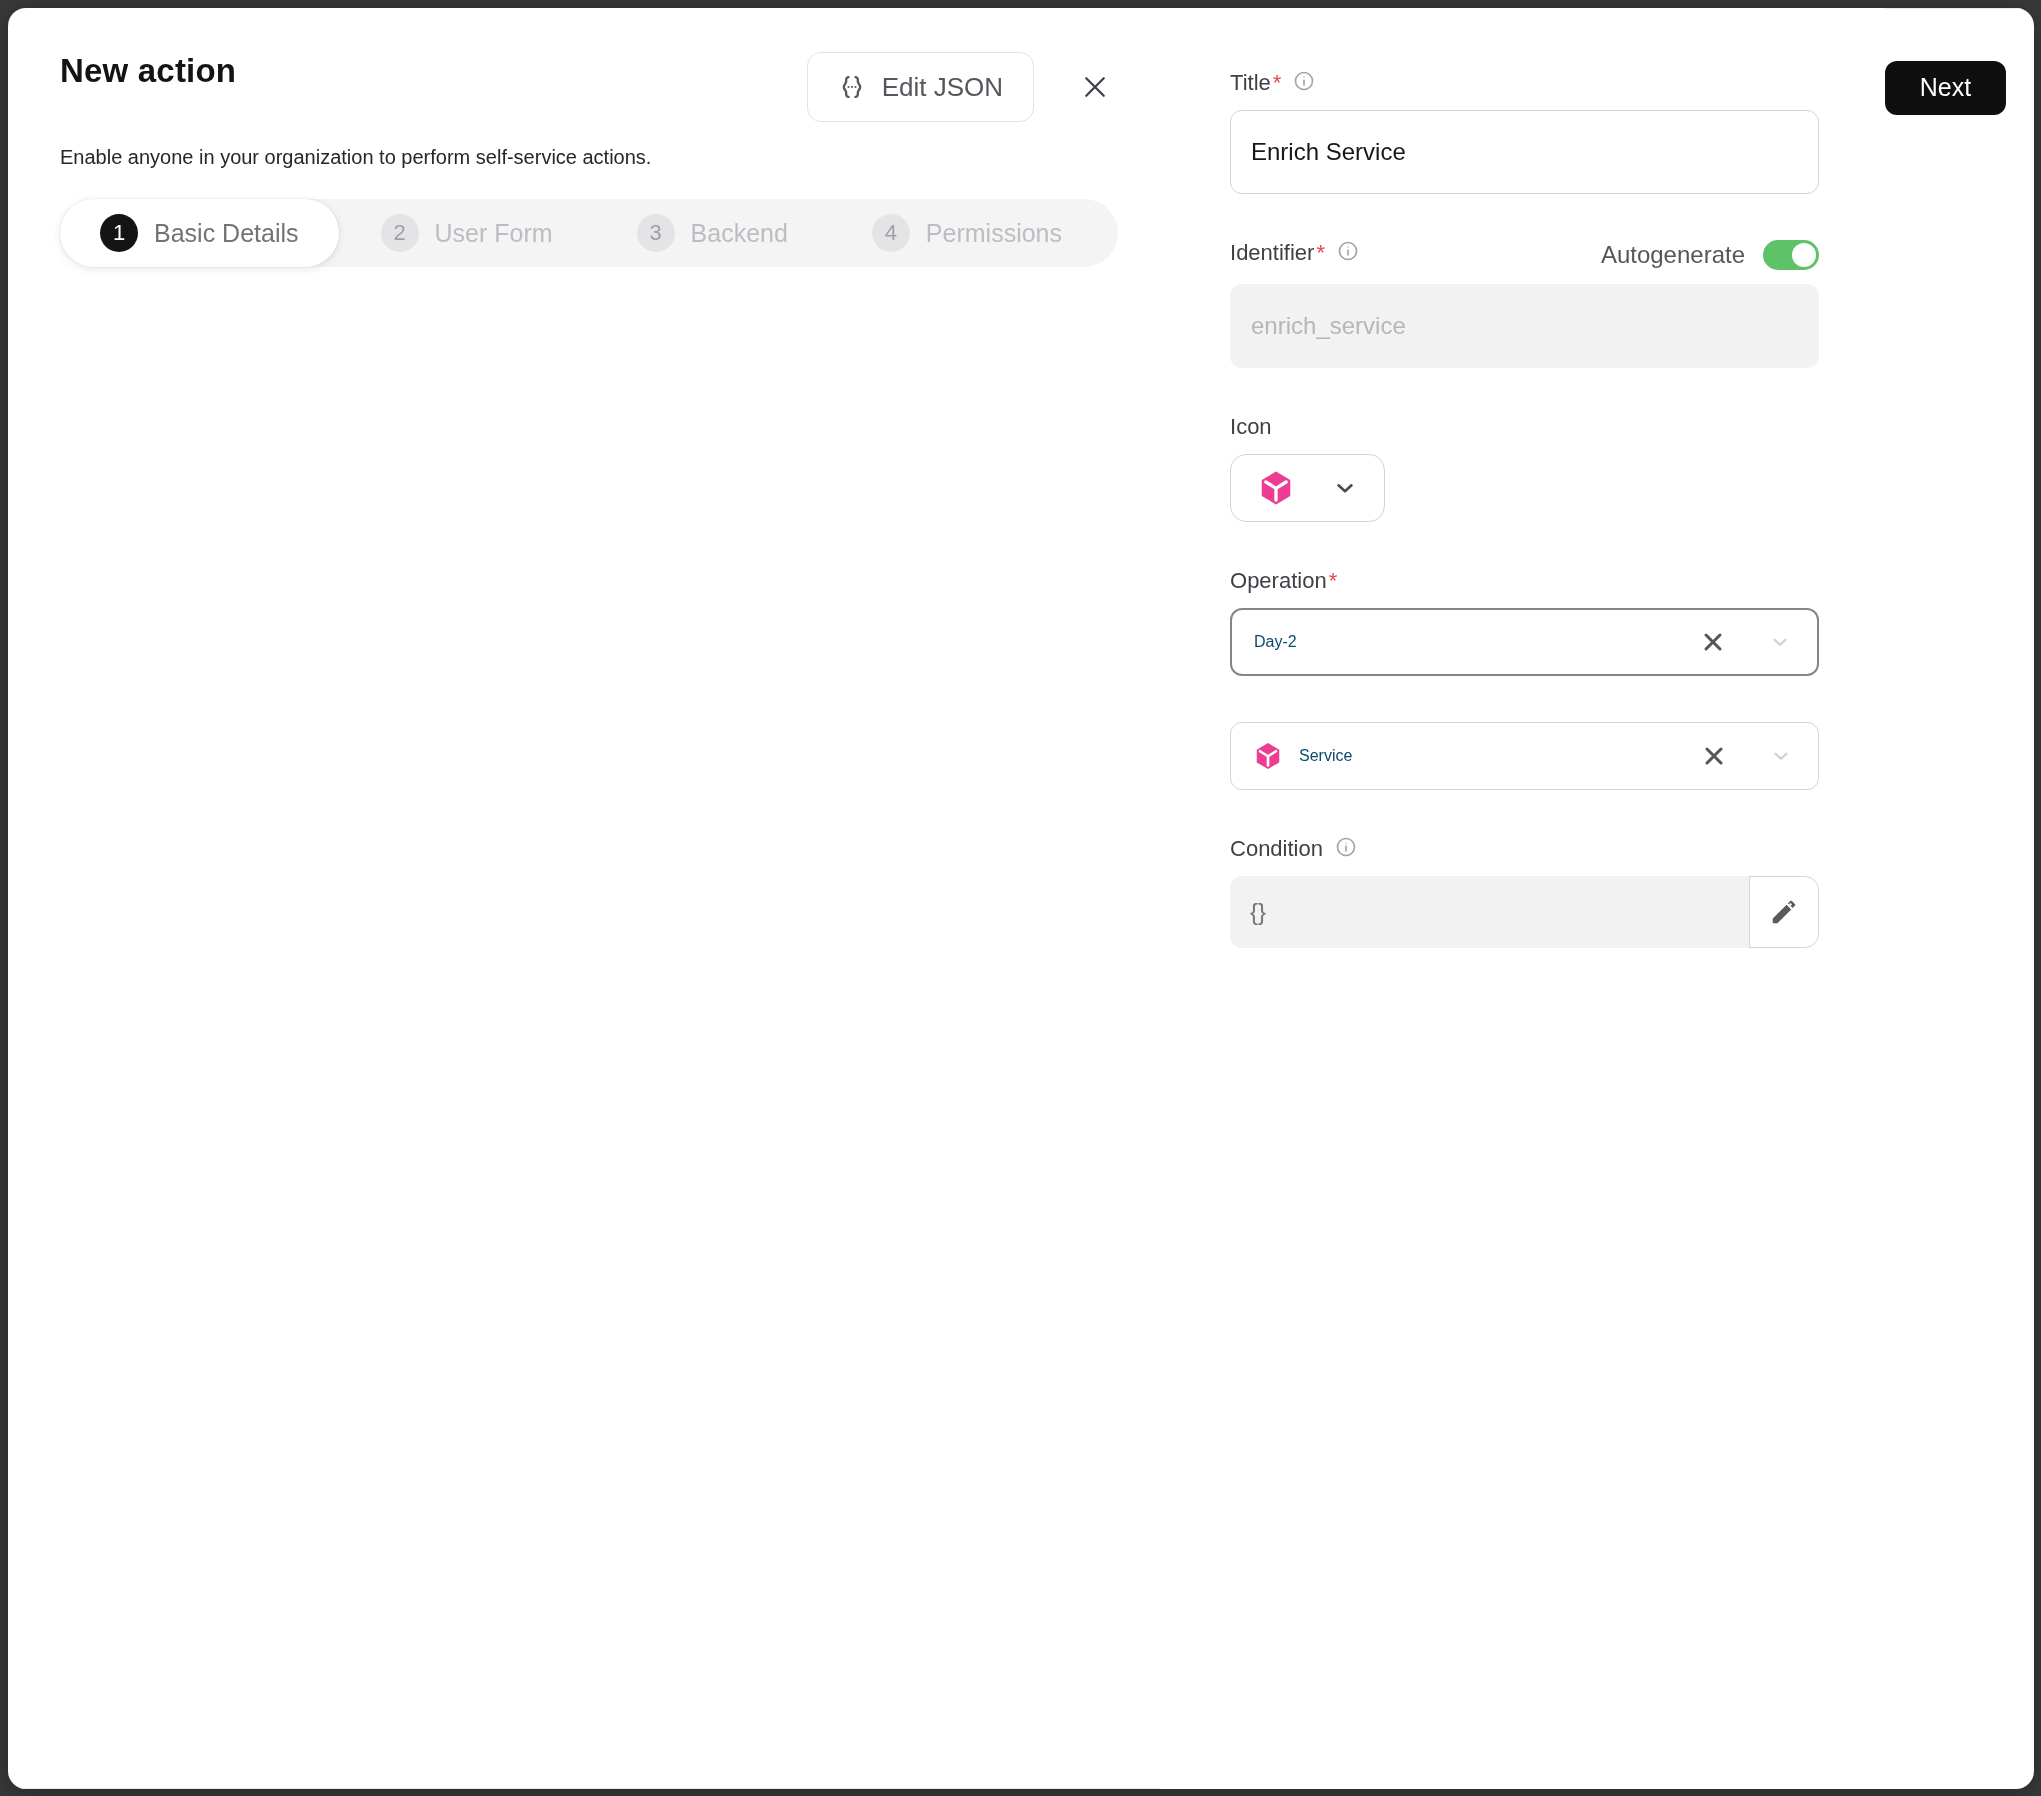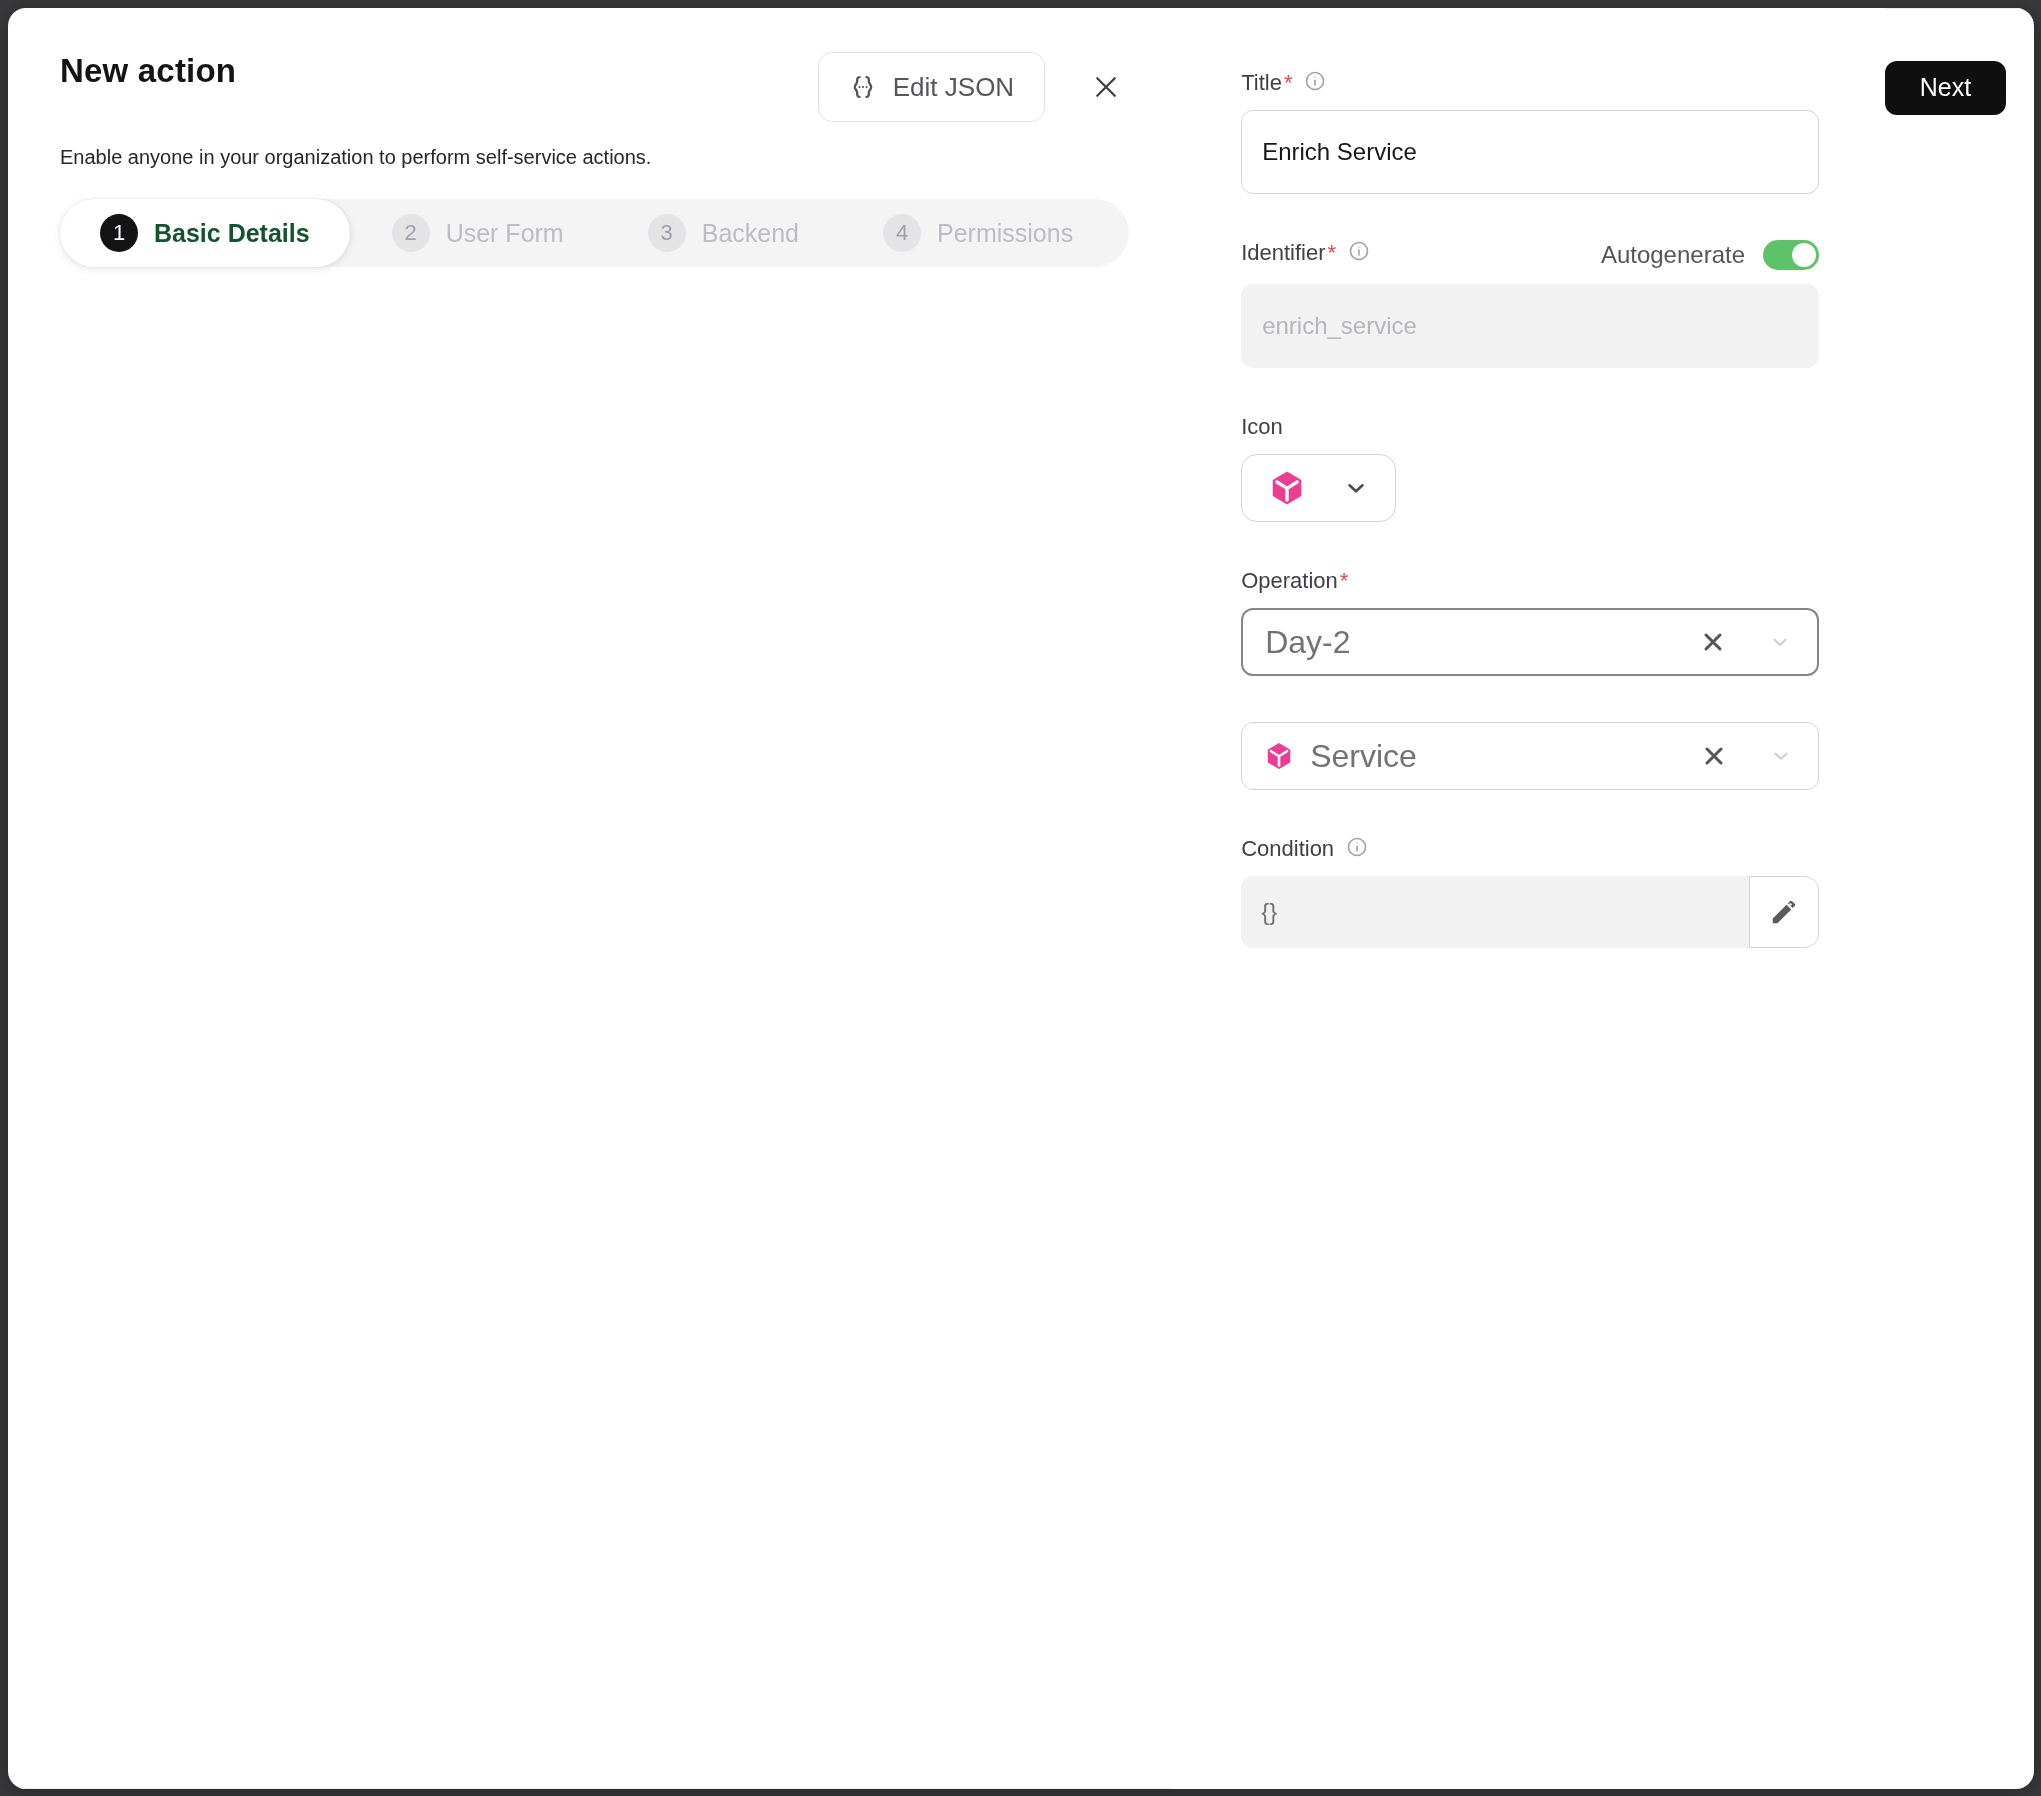--- a/index.html
+++ b/index.html
@@ -42,21 +42,21 @@
     background:#e4e4e7; color:#9f9fa8;
     display:flex; align-items:center; justify-content:center;
     font-size:22px; flex:0 0 auto;
   }
   .step-label { font-size:25px; color:#bcbcc2; white-space:nowrap; }
   .step.active {
     background:#ffffff; border-radius:36px; height:68px; padding:0 40px;
     box-shadow:0 2px 8px rgba(0,0,0,.10), 0 0 0 1px rgba(0,0,0,.03);
   }
   .step.active .step-badge { background:#141417; color:#ffffff; }
-  .step.active .step-label { color:#14532d; font-weight:700; }
+  .step.active .step-label { color:#737373; font-weight:400; }
   
   .body { flex:1; padding:62px 66px 0 70px; overflow:hidden; }
   .field-group { margin-bottom:46px; }
   .label-row { display:flex; align-items:flex-start; margin-bottom:14px; }
   .field-label { font-size:22px; color:#3f3f46; }
   .req { color:#e5484d; font-size:22px; margin-left:2px; }
   .info-icon { margin-left:12px; display:flex; }
   .text-input {
     width:100%; height:84px; border:1px solid #d4d4d8; border-radius:12px;
     padding:0 20px; font-size:24px; color:#18181b; background:#fff;
@@ -75,21 +75,21 @@
     width:155px; height:68px; border:1px solid #d4d4d8; border-radius:16px;
     background:#fff; display:flex; align-items:center; justify-content:space-between;
     padding:0 26px 0 26px; cursor:pointer;
   }
   
   .select-box {
     width:100%; height:68px; border:1px solid #d4d4d8; border-radius:12px;
     background:#fff; display:flex; align-items:center; padding:0 22px; cursor:pointer;
   }
   .select-box.strong { border:2px solid #85858d; }
-  .select-value { font-size:32px; color:#737373; }
+  .select-value { font-size:16px; color:#0c4a6e; }
   .select-box .lead-icon { display:flex; margin-right:16px; }
   .select-actions { margin-left:auto; display:flex; align-items:center; gap:34px; }
   .clear-x { background:none; border:none; display:flex; cursor:pointer; padding:4px; }
   .dd-chevron { display:flex; padding:4px; }
   
   .condition-row { display:flex; width:100%; }
   .condition-input {
     flex:1; height:72px; background:#f2f2f3; border:none;
     border-radius:12px 0 0 12px; padding:0 20px; font-size:24px; color:#b6b6bb;
     font-family:"Liberation Sans", sans-serif;

